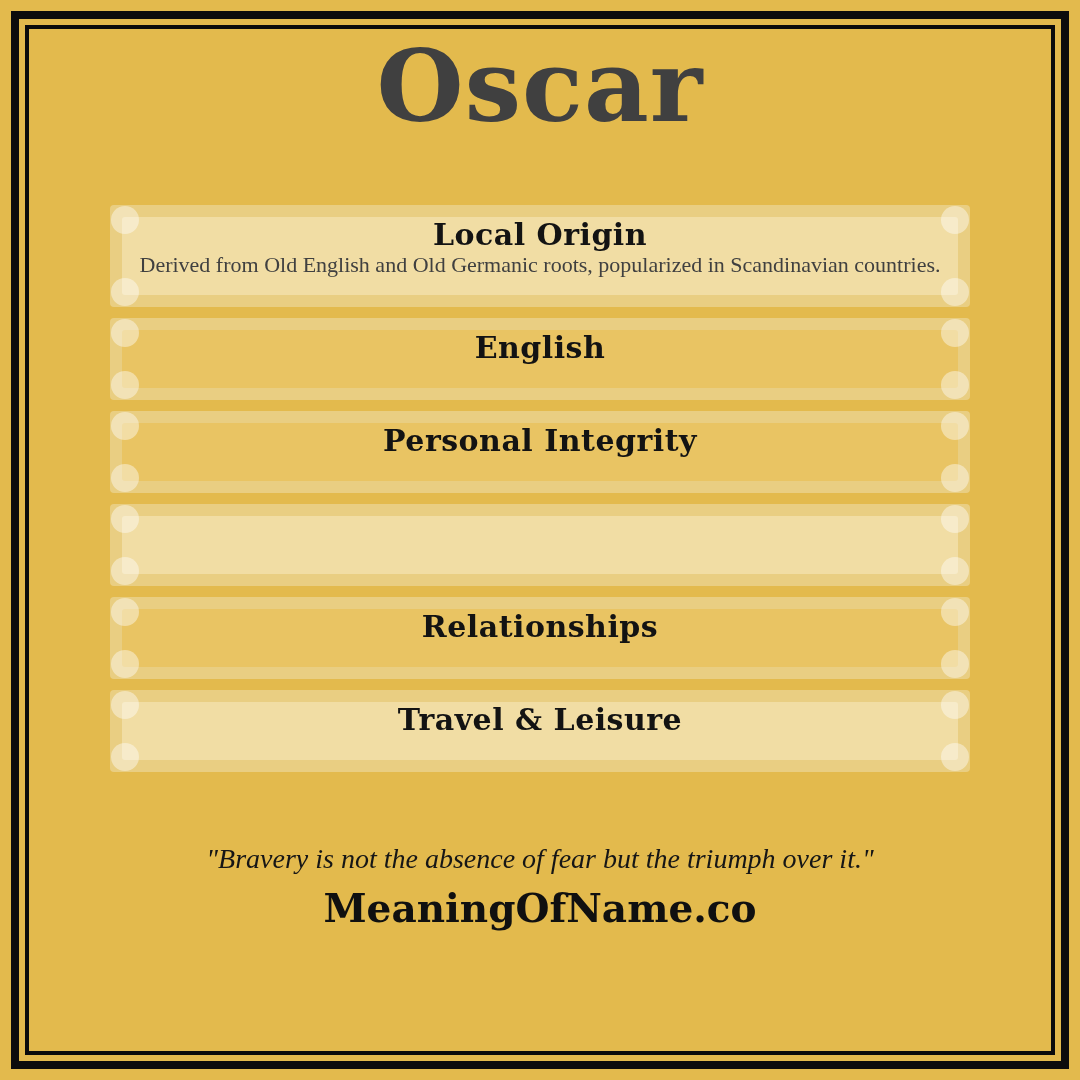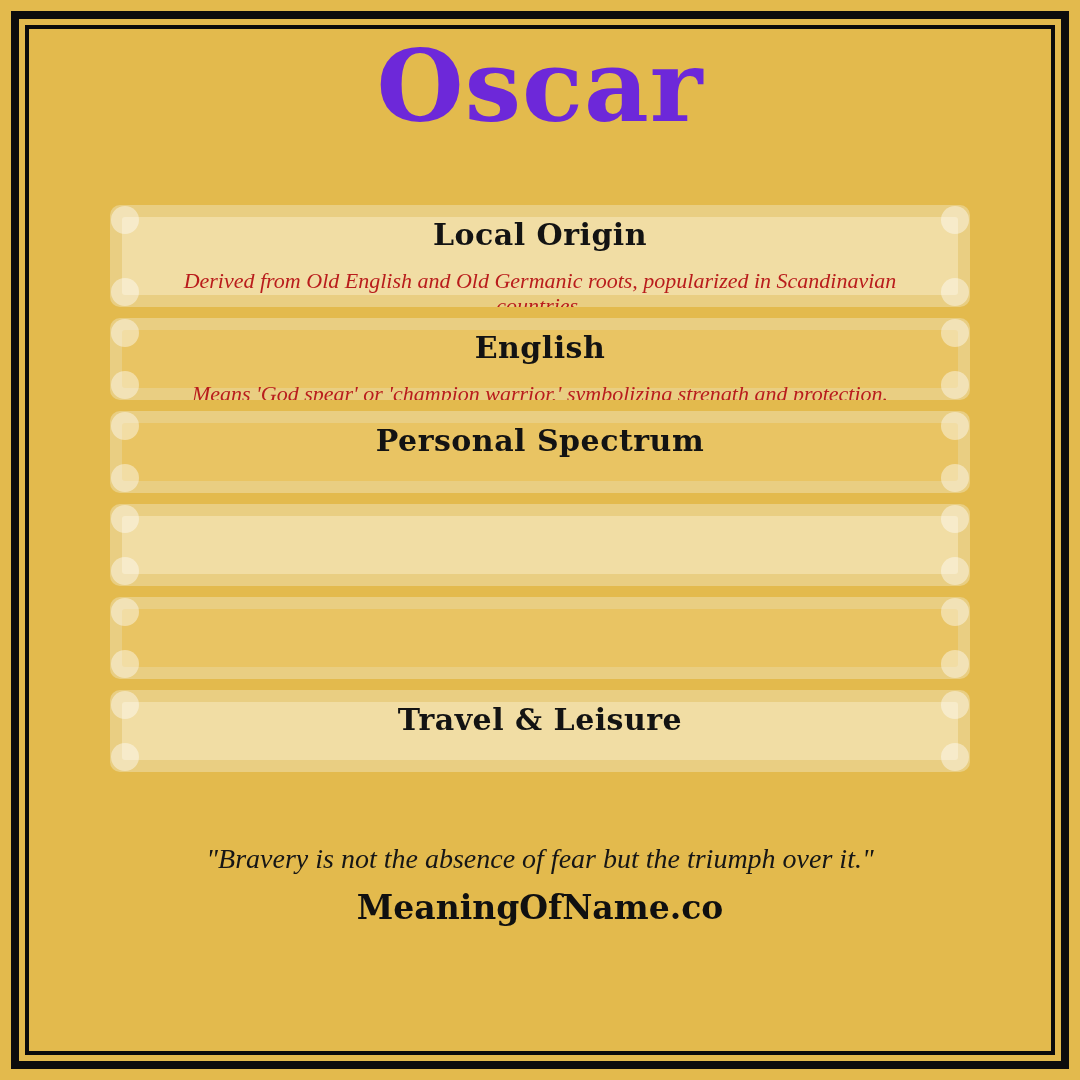--- a/index.html
+++ b/index.html
@@ -42,36 +42,36 @@
 
   .page-title {
     margin: 0;
     padding-top: 34px;
     text-align: center;
     font-family: "DejaVu Serif", serif;
     font-weight: bold;
     font-size: 100px;
     line-height: 105px;
     letter-spacing: 1px;
-    color: #6d28d9;
+    color: #404040;
   }
 
   .cards {
     margin: 66px 110px 0 110px;
     display: flex;
     flex-direction: column;
     gap: 11px;
   }
 
   .card {
     position: relative;
     box-sizing: border-box;
     height: 82px;
     padding: 0;
-    border-radius: 10px;
+    border-radius: 4px;
     background: var(--card-band, #e9ce82);
     overflow: hidden;
   }
   .card.tall { height: 102px; }
 
   .card-inner {
     position: absolute;
     inset: 12px;
     border-radius: 3px;
     text-align: center;
@@ -96,47 +96,46 @@
     margin: 0;
     padding-top: 1px;
     font-family: "DejaVu Serif", serif;
     font-weight: bold;
     font-size: 30px;
     line-height: 34px;
     color: #131313;
     letter-spacing: 0.5px;
   }
   .card-desc {
-    margin: 16px;
+    margin: 0;
     padding: 0 12px;
     font-family: "Liberation Serif", serif;
     font-size: 22px;
     line-height: 25px;
-    color: #b91c1c;
-    font-style: italic;
+    color: #404040;
   }
 
   .quote {
     margin: 0;
     margin-top: 72px;
     text-align: center;
     font-family: "Liberation Serif", serif;
     font-style: italic;
     font-size: 28px;
     line-height: 30px;
     color: #161616;
   }
 
   .brand {
     margin: 0;
     margin-top: 16px;
     text-align: center;
     font-family: "DejaVu Serif", serif;
     font-weight: bold;
-    font-size: 33px;
+    font-size: 39px;
     line-height: 36px;
     color: #101010;
   }
 </style>
 </head>
 <body>
 
 <div class="frame-outer"></div>
 <div class="frame-inner"></div>
 
@@ -155,50 +154,50 @@
     </div>
   </section>
 
   <section class="card dark">
     <span class="pin pin-tl"></span>
     <span class="pin pin-tr"></span>
     <span class="pin pin-bl"></span>
     <span class="pin pin-br"></span>
     <div class="card-inner">
       <h2 class="card-title">English</h2>
-      <p class="card-desc">Means 'God spear' or 'champion warrior,' symbolizing strength and protection.</p>
     </div>
   </section>
 
 
   <section class="card dark">
     <span class="pin pin-tl"></span>
     <span class="pin pin-tr"></span>
     <span class="pin pin-bl"></span>
     <span class="pin pin-br"></span>
     <div class="card-inner">
-      <h2 class="card-title">Personal Spectrum</h2>
+      <h2 class="card-title">Personal Integrity</h2>
     </div>
   </section>
 
   <section class="card light">
     <span class="pin pin-tl"></span>
     <span class="pin pin-tr"></span>
     <span class="pin pin-bl"></span>
     <span class="pin pin-br"></span>
     <div class="card-inner">
     </div>
   </section>
 
   <section class="card dark">
     <span class="pin pin-tl"></span>
     <span class="pin pin-tr"></span>
     <span class="pin pin-bl"></span>
     <span class="pin pin-br"></span>
     <div class="card-inner">
+      <h2 class="card-title">Relationships</h2>
     </div>
   </section>
 
   <section class="card light">
     <span class="pin pin-tl"></span>
     <span class="pin pin-tr"></span>
     <span class="pin pin-bl"></span>
     <span class="pin pin-br"></span>
     <div class="card-inner">
       <h2 class="card-title">Travel &amp; Leisure</h2>

